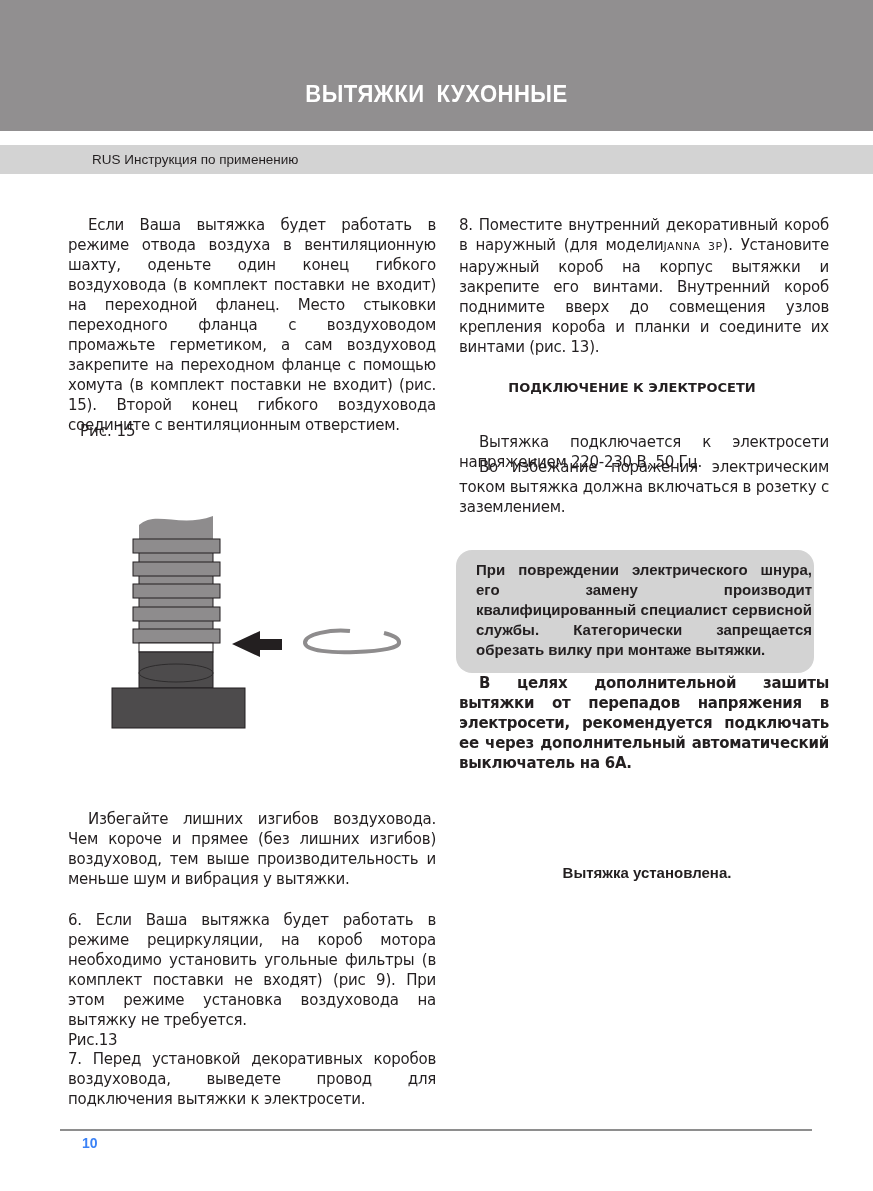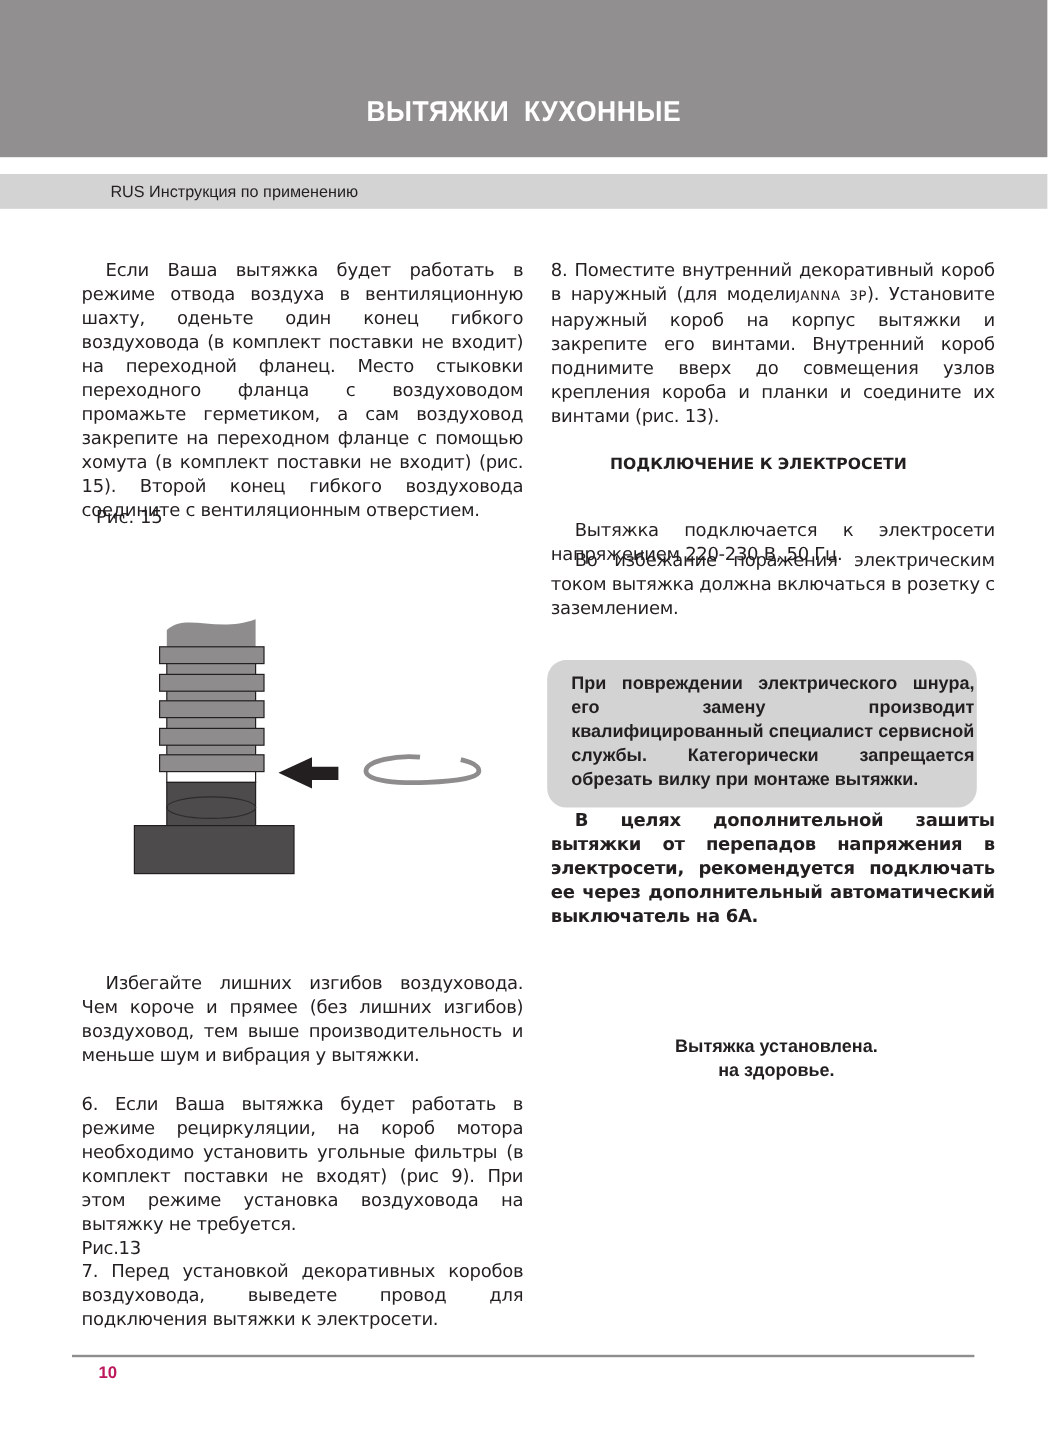--- a/index.html
+++ b/index.html
@@ -52,21 +52,21 @@
   }
   .closing {
     position: absolute; left: 447px; width: 400px; top: 852px; text-align: center;
     font-family: "Liberation Sans", sans-serif; font-weight: bold;
     font-size: 15px; line-height: 20px; color: #231f20; margin-top: 11px;
   }
   .footer-line {
     position: absolute; left: 60px; top: 1129px; width: 752px; height: 2px; background: #8e8e8e;
   }
   .page-num {
-    position: absolute; left: 82px; top: 1135px; font-size: 14px; color: #be185d;
+    position: absolute; left: 82px; top: 1135px; font-size: 14px; color: #3b82f6;
     font-family: "Liberation Sans", sans-serif; font-weight: bold;
   }
   .line { display: block; }
 </style>
 </head>
 <body>
 
 <div class="header-band"></div>
 <div class="header-title">ВЫТЯЖКИ  КУХОННЫЕ</div>
 <div class="sub-band"></div>
@@ -112,17 +112,16 @@
 <p class="para right-col" style="top:420px;"><span class="ind"></span><span>Вытяжка подключается к электросети напряжением 220-230 В, 50 Гц.</span></p>
 <p class="para right-col" style="top:445px;"><span class="ind"></span><span>Во избежание поражения электрическим током вытяжка должна включаться в розетку с заземлением.</span></p>
 
 <div class="warning-box"></div>
 <div class="warning-text">При повреждении электрического шнура, его замену производит квалифицированный специалист сервисной службы. Категорически запрещается  обрезать вилку при монтаже вытяжки.</div>
 
 <p class="para right-col" style="top:661px;font-weight:bold;"><span class="ind"></span><span>В целях дополнительной зашиты вытяжки от перепадов напряжения в электросети, рекомендуется подключать ее через  дополнительный автоматический выключатель на  6А.</span></p>
 
 <div class="closing">
   <span class="line">Вытяжка установлена.</span>
-  <span class="line">на здоровье.</span>
 </div>
 
 <div class="footer-line"></div>
 <div class="page-num">10</div>
 
 </body></html>

